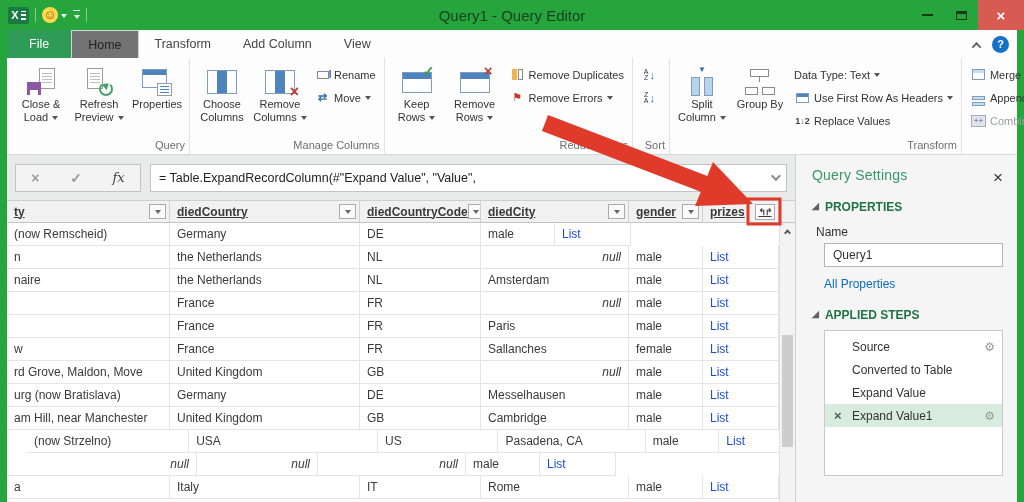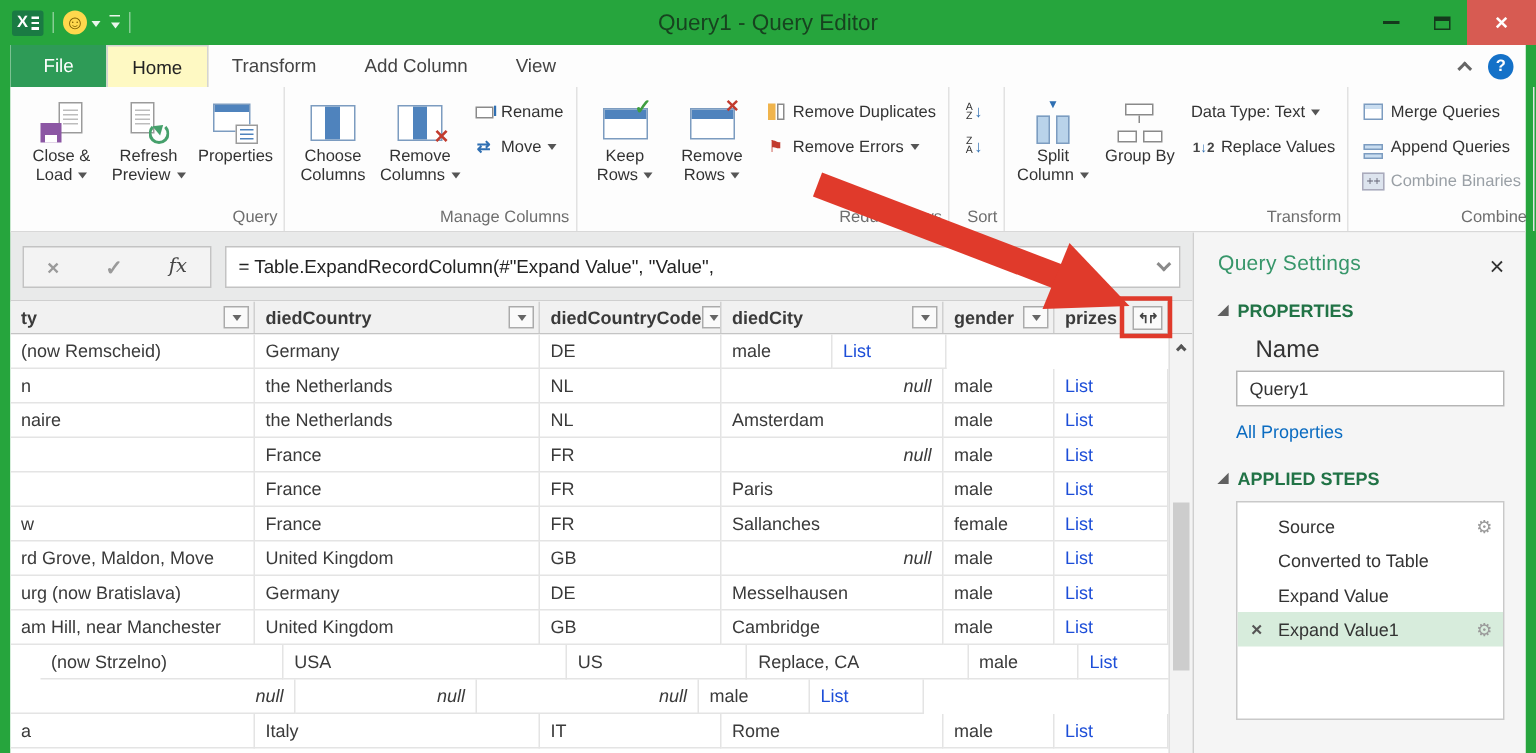--- a/index.html
+++ b/index.html
@@ -25,21 +25,21 @@
   .wc.min .glyph{ width:11px; height:2px; background:#143a1c; }
   .wc.max .glyph{ width:11px; height:9px; border:1.5px solid #143a1c; border-top-width:3px; }
   .wc.close{ width:46px; background:#d75b52; color:#fff; font-size:15px; font-weight:bold; }
 
   .body{ position:absolute; left:7px; right:7px; top:30px; bottom:0; background:#fff; }
 
   
   .tabrow{ height:28px; background:#fdfdfd; display:flex; align-items:stretch; position:relative; }
   .tab{ padding:0 16px; display:flex; align-items:center; font-size:12.5px; color:#444; }
   .tab.file{ background:#2e9b57; color:#fff; padding:0 22px; }
-  .tab.active{ background:#fef9c3; border:1px solid #d4d4d4; border-bottom:none; color:#222; }
+  .tab.active{ background:#737373; border:1px solid #d4d4d4; border-bottom:none; color:#222; }
   .tabrow-right{ position:absolute; right:8px; top:0; height:28px; display:flex; align-items:center; gap:12px; }
   .chev{ display:inline-block; width:7px; height:7px; border-right:2px solid #666; border-bottom:2px solid #666; }
   .chev.up{ transform:rotate(-135deg) translate(-1px,-1px); }
   .help{ width:17px; height:17px; border-radius:50%; background:#1471c8; color:#fff; font-size:11px; font-weight:bold; text-align:center; line-height:17px; }
 
   
   .ribbon{ height:97px; background:#fdfdfd; border-bottom:1px solid #d8d8d8; display:flex; align-items:stretch; padding-left:2px; }
   .rb-group{ position:relative; display:flex; flex-direction:column; border-right:1px solid #e2e2e2; padding:2px 4px 0 4px; }
   .rb-body{ flex:1; display:flex; align-items:flex-start; gap:2px; }
   .rb-label{ text-align:right; font-size:11px; color:#6e6e6e; padding:2px 0 3px 0; }
@@ -61,41 +61,41 @@
   .formulabar{ height:46px; background:#e9eaea; border-bottom:1px solid #cfcfcf; display:flex; align-items:center; padding:0 8px; gap:9px; }
   .fx-box{ width:126px; height:28px; background:#f3f3f3; border:1px solid #c3c3c3; display:flex; align-items:center; justify-content:space-around; }
   .fx-cancel,.fx-check{ color:#9a9a9a; font-size:14px; font-weight:bold; }
   .fx-fx{ color:#444; font-size:13px; font-style:italic; font-family:"DejaVu Serif", serif; }
   .fx-input{ flex:1; height:28px; background:#fff; border:1px solid #c3c3c3; display:flex; align-items:center; padding:0 8px; font-size:12.5px; color:#222; white-space:nowrap; overflow:hidden; }
   .fx-input .chevdn{ margin-left:auto; width:7px; height:7px; border-right:2px solid #8a8a8a; border-bottom:2px solid #8a8a8a; transform:rotate(45deg) translateY(-2px); }
 
   
   .grid{ position:relative; flex:1; background:#fff; overflow:hidden; }
   .tr-head{ display:flex; height:22px; background:#f1f1f1; border-bottom:1px solid #c4c4c4; }
-  .th{ display:flex; align-items:center; justify-content:space-between; padding:0 3px 0 7px; border-right:1px solid #d0d0d0; font-size:12px; font-weight:bold; color:#3a3a3a; white-space:nowrap; overflow:hidden; }
+  .th{ display:flex; align-items:center; justify-content:space-between; padding:0 3px 0 7px; border-right:1px solid #d0d0d0; font-size:12px; font-weight:bold; color:#3a3a3a; white-space:nowrap; overflow:hidden;text-decoration:underline; }
   .filter-btn{ width:17px; height:15px; background:#fafafa; border:1px solid #ababab; display:flex; align-items:center; justify-content:center; flex:none; }
   .filter-btn .caret{ margin:0; border-top-color:#666; }
   .expand-btn{ width:20px; height:16px; background:#fafafa; border:1px solid #ababab; display:flex; align-items:center; justify-content:center; font-size:9px; letter-spacing:-1px; color:#444; flex:none; }
   .tr{ display:flex; height:23px; background:#fff; }
   .td{ display:flex; align-items:center; padding:0 7px; border-right:1px solid #e4e4e4; border-bottom:1px solid #e4e4e4; font-size:12px; color:#3a3a3a; white-space:nowrap; overflow:hidden; }
   .td.null{ justify-content:flex-end; font-style:italic; }
   .td.link{ color:#1d4ed8; }
 
   .vscroll{ position:absolute; top:22px; right:0; bottom:0; width:16px; background:#f3f3f3; border-left:1px solid #e0e0e0; }
   .vs-up{ height:17px; display:flex; align-items:center; justify-content:center; }
   .vs-up .chev{ width:5px; height:5px; border-color:#555; }
   .vs-thumb{ position:absolute; left:2px; right:2px; top:112px; height:112px; background:#cdcdcd; }
 
   
   .settings{ flex:1; background:#f5f5f5; border-left:1px solid #cfcfcf; padding:12px 14px 0 16px; position:relative; }
   .qs-title{ font-size:14px; color:#37966a; letter-spacing:.2px; }
   .qs-close{ position:absolute; right:14px; top:16px; color:#333; font-size:17px; line-height:14px; }
   .qs-sec{ margin-top:17px; font-size:12px; font-weight:bold; color:#217346; display:flex; align-items:center; gap:6px; }
   .tri{ color:#606060; font-size:9px; transform:translateY(-1px); }
-  .qs-name-label{ margin:11px 0 4px 25px; font-size:16px; color:#333; }
+  .qs-name-label{ margin:11px 0 4px 4px; font-size:12px; color:#333; }
   .qs-input{ display:block; width:calc(100% - 12px); margin-left:12px; height:24px; border:1px solid #b5b5b5; background:#fff; font-size:12px; color:#333; padding:0 8px; font-family:"Liberation Sans",sans-serif; }
   .qs-allprops{ margin:10px 0 0 12px; font-size:12px; color:#0b6cc1; }
   .steps-box{ margin:8px 0 0 12px; height:146px; background:#fff; border:1px solid #c9c9c9; padding-top:4px; overflow:hidden; }
   .step{ position:relative; height:23px; display:flex; align-items:center; padding-left:27px; font-size:12px; color:#333; }
   .step.selected{ background:#d7ecdc; }
   .step .del{ position:absolute; left:9px; font-size:13px; font-weight:bold; color:#555; line-height:1; }
   .step .gear{ position:absolute; right:7px; color:#9a9a9a; font-size:12px; }
 
   
   .overlay{ position:absolute; inset:0; z-index:60; pointer-events:none; }
@@ -317,20 +317,27 @@
               <div class="big-label">Group By</div>
             </div>
             <div class="rb-stack">
               <div class="btn-small noicon">
                 <span class="sm-ic"></span>
                 <span class="sm-label">Data Type: Text</span>
                 <span class="caret"></span>
               </div>
               <div class="btn-small">
                 <span class="sm-ic">
+                  <span style="display:inline-block;width:13px;height:10px;border:1px solid #7c9cc0;background:linear-gradient(#4f83bd 0 3px,#fff 3px)"></span>
+                </span>
+                <span class="sm-label">Use First Row As Headers</span>
+                <span class="caret"></span>
+              </div>
+              <div class="btn-small">
+                <span class="sm-ic">
                   <b style="color:#444;font-size:9px">1</b>
                   <span style="color:#2f6fb2;font-size:9px">↓</span>
                   <b style="color:#444;font-size:9px">2</b>
                 </span>
                 <span class="sm-label">Replace Values</span>
               </div>
             </div>
           </div>
           <div class="rb-label">Transform</div>
         </div>
@@ -481,21 +488,21 @@
               <div class="td" style="width: 190px;">United Kingdom</div>
               <div class="td" style="width: 121px;">GB</div>
               <div class="td" style="width: 148px;">Cambridge</div>
               <div class="td" style="width: 74px;">male</div>
               <div class="td link" style="width: 76px;">List</div>
             </div>
             <div class="tr">
               <div class="td" style="width: 163px; margin-left: 20px;">(now Strzelno)</div>
               <div class="td" style="width: 190px;">USA</div>
               <div class="td" style="width: 121px;">US</div>
-              <div class="td" style="width: 148px;">Replace, CA</div>
+              <div class="td" style="width: 148px;">Pasadena, CA</div>
               <div class="td" style="width: 74px;">male</div>
               <div class="td link" style="width: 76px;">List</div>
             </div>
             <div class="tr">
               <div class="td null" style="width: 190px;">null</div>
               <div class="td null" style="width: 121px;">null</div>
               <div class="td null" style="width: 148px;">null</div>
               <div class="td" style="width: 74px;">male</div>
               <div class="td link" style="width: 76px;">List</div>
             </div>

